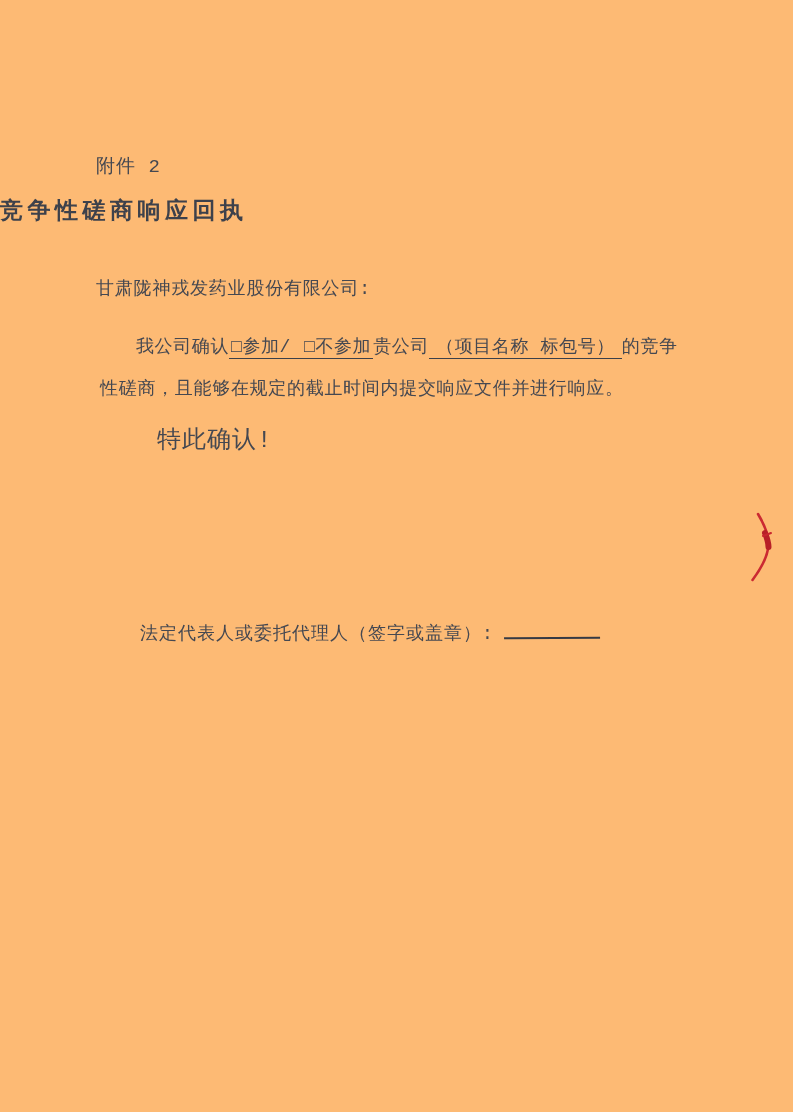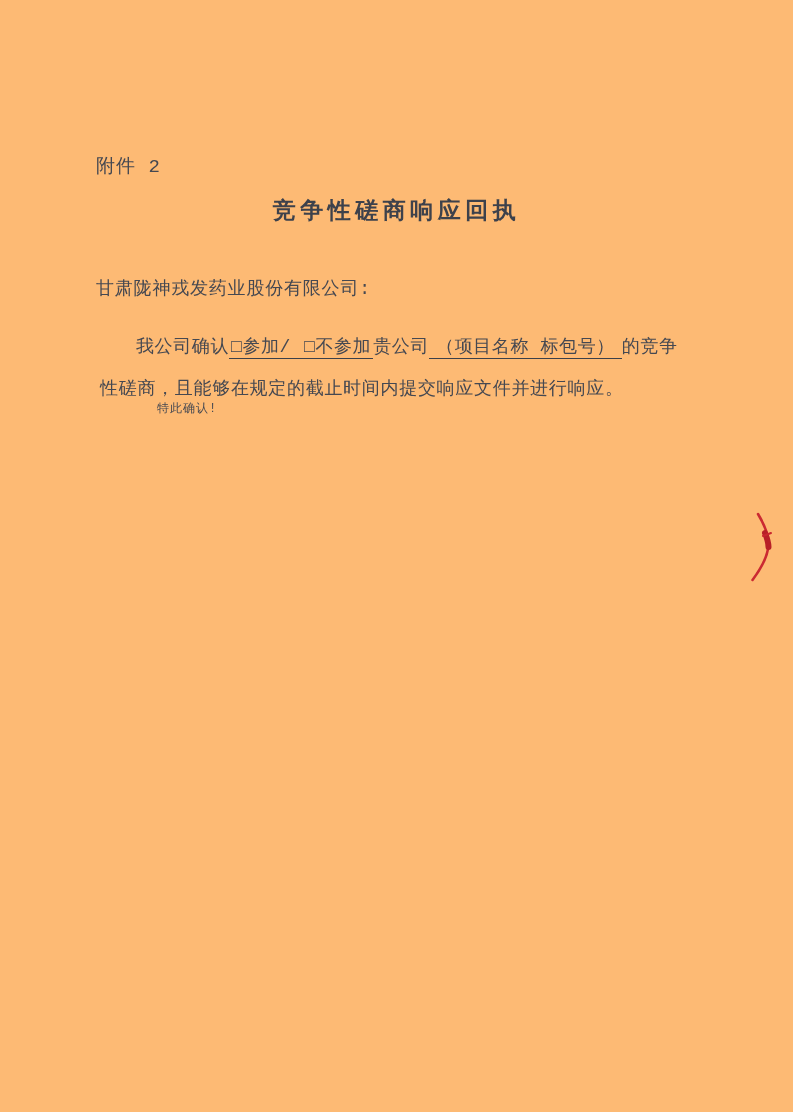--- a/index.html
+++ b/index.html
@@ -17,21 +17,21 @@
     color: #454851;
   }
   .abs { position: absolute; }
   .attachment {
     left: 96px; top: 153px;
     font-size: 19px;
     letter-spacing: 1px;
   }
   .title {
     left: 0; right: 0; top: 195px;
-    text-align: center;
+    text-align: left;
     font-size: 23px;
     font-weight: bold;
     letter-spacing: 4.5px;
     color: #3d414b;
   }
   .addressee {
     left: 96px; top: 276px;
     font-size: 18px;
     letter-spacing: 0.8px;
   }
@@ -41,22 +41,22 @@
     letter-spacing: 0.6px;
     white-space: nowrap;
   }
   .body-line2 {
     left: 100px; top: 376px;
     font-size: 18px;
     letter-spacing: 0.7px;
     white-space: nowrap;
   }
   .confirmation {
-    left: 157px; top: 400px;
-    font-size: 12px;
+    left: 157px; top: 423px;
+    font-size: 24px;
     letter-spacing: 1px;
   }
   .underlined {
     border-bottom: 1.5px solid #3c4049;
     padding: 0 2px 1px 2px;
   }
   .underlined.blank-wide {
     padding: 0 7px 1px 7px;
   }
   .gap-before { margin-left: 13px; }
@@ -110,20 +110,23 @@
 
   <div class="abs body-line1">
     <span>我公司确认</span><span class="underlined"><span>□</span><span>参加/</span><span class="gap-before">□</span><span>不参加</span></span><span>贵公司</span><span class="underlined blank-wide">（项目名称 标包号）</span><span>的竞争</span>
   </div>
 
   <div class="abs body-line2">性磋商，且能够在规定的截止时间内提交响应文件并进行响应。</div>
 
   <div class="abs confirmation">特此确认!</div>
 
 
+  <div class="abs legal-row">
+    <span>法定代表人或委托代理人（签字或盖章）:</span><span class="sig-line legal"></span>
+  </div>
 
 
   <svg class="abs red-mark" viewBox="0 0 46 92" xmlns="http://www.w3.org/2000/svg">
     <path d="M 23 14 C 29 24 33 32 33.5 42 C 34 54 28 66 17.5 80" fill="none" stroke="#cb2a32" stroke-width="2.6" stroke-linecap="round"></path>
     <path d="M 30 33 C 32 38 33.5 42 33.5 47" fill="none" stroke="#b81f27" stroke-width="6" stroke-linecap="round"></path>
     <path d="M 28 36 l 8 -3" fill="none" stroke="#c8262e" stroke-width="2" stroke-linecap="round"></path>
   </svg>
 
 </div>
 

